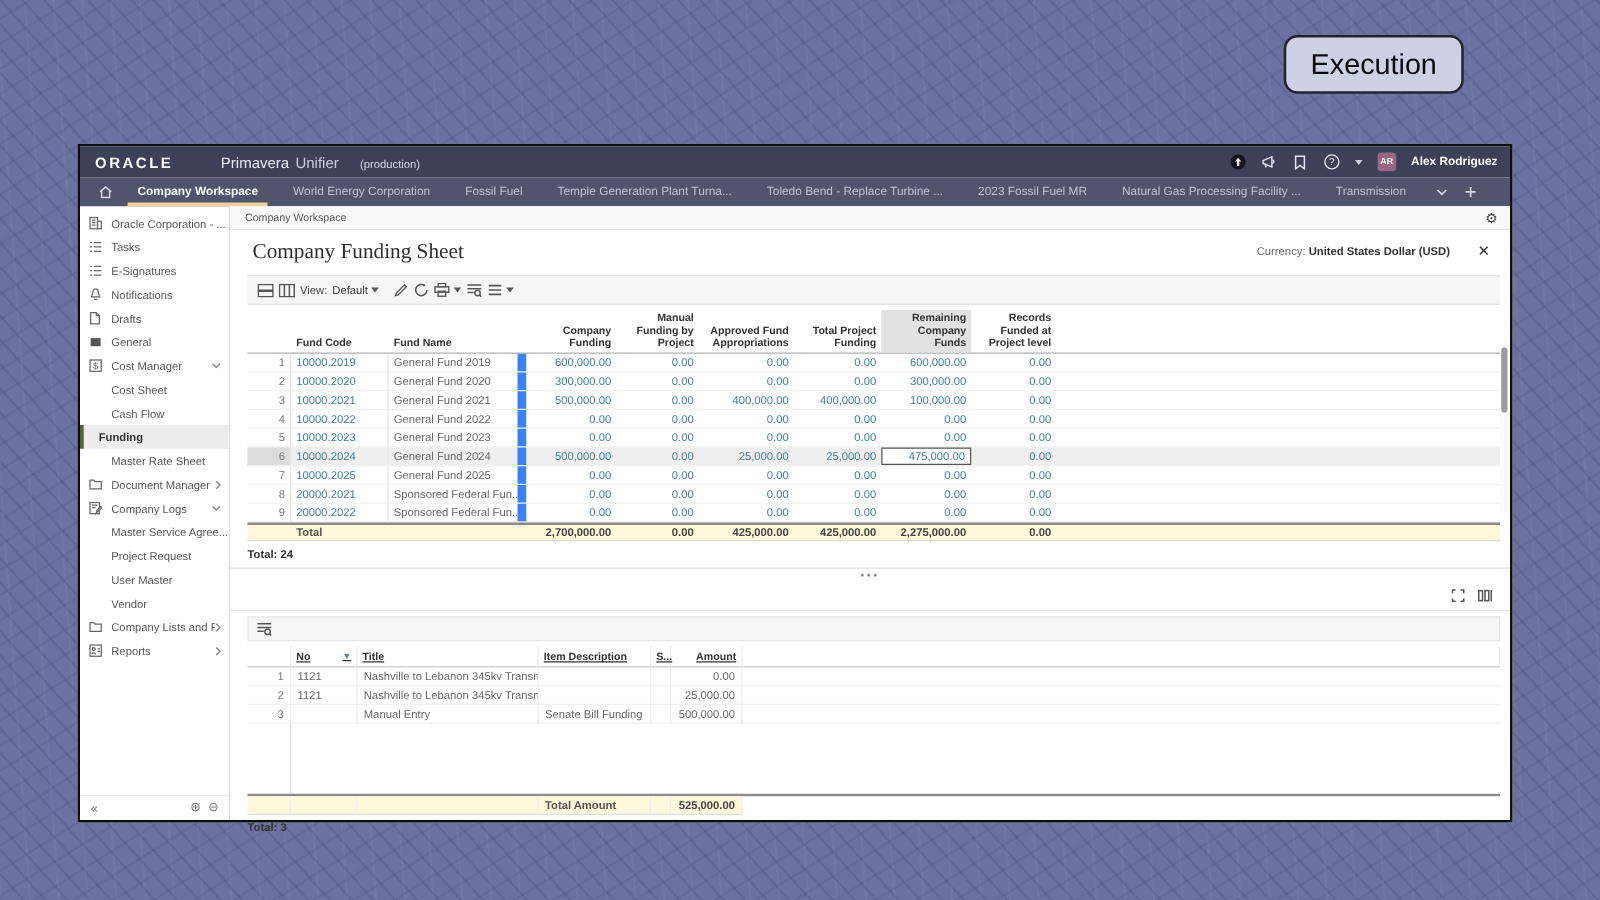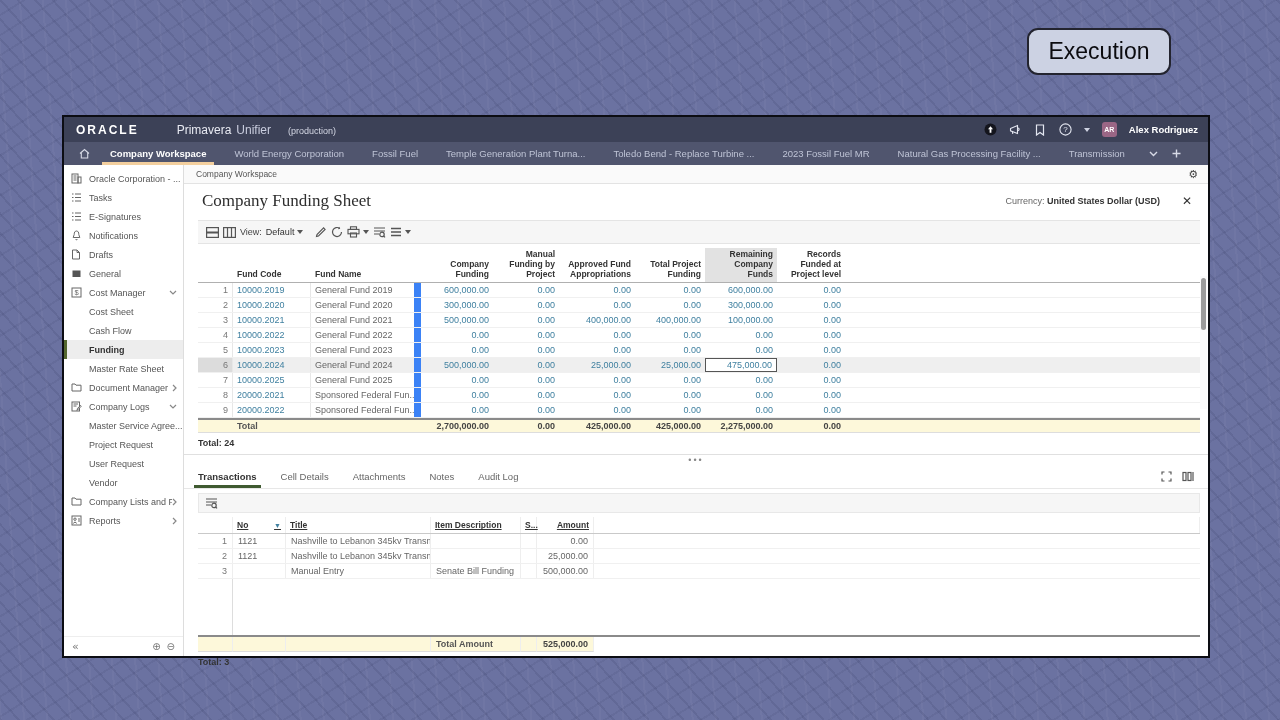--- a/index.html
+++ b/index.html
@@ -44,21 +44,21 @@
   .tab-extra { display:flex; align-items:center; gap:14px; padding:0 10px; color:#d7dae6; font-size:11px; }
 
   
   .content { flex:1 1 auto; display:flex; min-height:0; }
   .sidebar { width:120px; flex:0 0 auto; border-right:1px solid #ddd; display:flex; flex-direction:column; padding-top:4px; font-size:9px; color:#555; }
   .side-items { flex:1 1 auto; overflow:hidden; }
   .sitem { height:19px; display:flex; align-items:center; padding-left:7px; position:relative; cursor:default; }
   .sitem .sicon { width:12px; height:12px; margin-right:6px; flex:0 0 auto; display:inline-flex; color:#666; }
   .sitem.child { padding-left:25px; }
   .sitem .slabel { white-space:nowrap; overflow:hidden; }
-  .sitem.active { background:#ededed; font-weight:bold; color:#333; border-left:3px solid #53662f; padding-left:22px; }
+  .sitem.active { background:#ededed; font-weight:bold; color:#333; border-left:3px solid #53662f; padding-left:12px; }
   .sitem .sexpand { margin-left:auto; margin-right:6px; color:#888; font-size:8px; }
   .side-footer { flex:0 0 auto; height:20px; display:flex; align-items:center; padding:0 8px; color:#777; font-size:11px; border-top:1px solid #eee; }
   .side-footer .plusminus { margin-left:auto; display:flex; gap:6px; font-size:10px; }
 
   .main { flex:1 1 auto; display:flex; flex-direction:column; min-width:0; position:relative; }
   .breadcrumb { height:19px; background:#fafafa; border-bottom:1px solid #e3e3e3; display:flex; align-items:center; padding:0 10px 0 12px; font-size:8.5px; color:#555; flex:0 0 auto; }
   .breadcrumb .gear { margin-left:auto; font-family:"DejaVu Sans", sans-serif; font-size:11px; color:#444; }
   .titlebar { height:34px; display:flex; align-items:center; padding:0 16px 0 18px; flex:0 0 auto; }
   .title { font-family:"Liberation Serif", serif; font-size:17px; color:#2e2e2e; }
   .title-right { margin-left:auto; display:flex; align-items:center; gap:22px; }
@@ -313,21 +313,21 @@
               </svg>
             </span>
           </div>
           <div class="sitem child">
             <span class="slabel">Master Service Agree...</span>
           </div>
           <div class="sitem child">
             <span class="slabel">Project Request</span>
           </div>
           <div class="sitem child">
-            <span class="slabel">User Request</span>
+            <span class="slabel">User Master</span>
           </div>
           <div class="sitem child">
             <span class="slabel">Vendor</span>
           </div>
           <div class="sitem">
             <span class="sicon">
               <svg width="11" height="10" viewBox="0 0 11 10" fill="none" stroke="#666" stroke-width="1">
                 <path d="M1 2 H4 L5 3.2 H10 V9 H1 Z"></path>
               </svg>
             </span>
@@ -572,27 +572,20 @@
           </div>
       </div>
 
       <div class="count-line">Total: 24</div>
 
       <div class="splitter">
         <span>•••</span>
       </div>
 
       <div class="btabs">
-        <span id="btabs-inner" style="display:flex; gap:24px; height:100%; align-items:center;">
-            <span class="btab active">Transactions</span>
-            <span class="btab">Cell Details</span>
-            <span class="btab">Attachments</span>
-            <span class="btab">Notes</span>
-            <span class="btab">Audit Log</span>
-          </span>
         <span class="btabs-right">
           <span>
             <svg width="11" height="11" viewBox="0 0 11 11" fill="none" stroke="#555" stroke-width="1.2">
                 <path d="M1 3.5 V1 H3.5 M7.5 1 H10 V3.5 M10 7.5 V10 H7.5 M3.5 10 H1 V7.5"></path>
               </svg>
           </span>
           <span>
             <svg width="12" height="11" viewBox="0 0 12 11" fill="none" stroke="#555" stroke-width="1.2">
                 <rect x="1" y="1.5" width="3" height="8"></rect>
                 <rect x="6" y="1.5" width="3" height="8"></rect>

